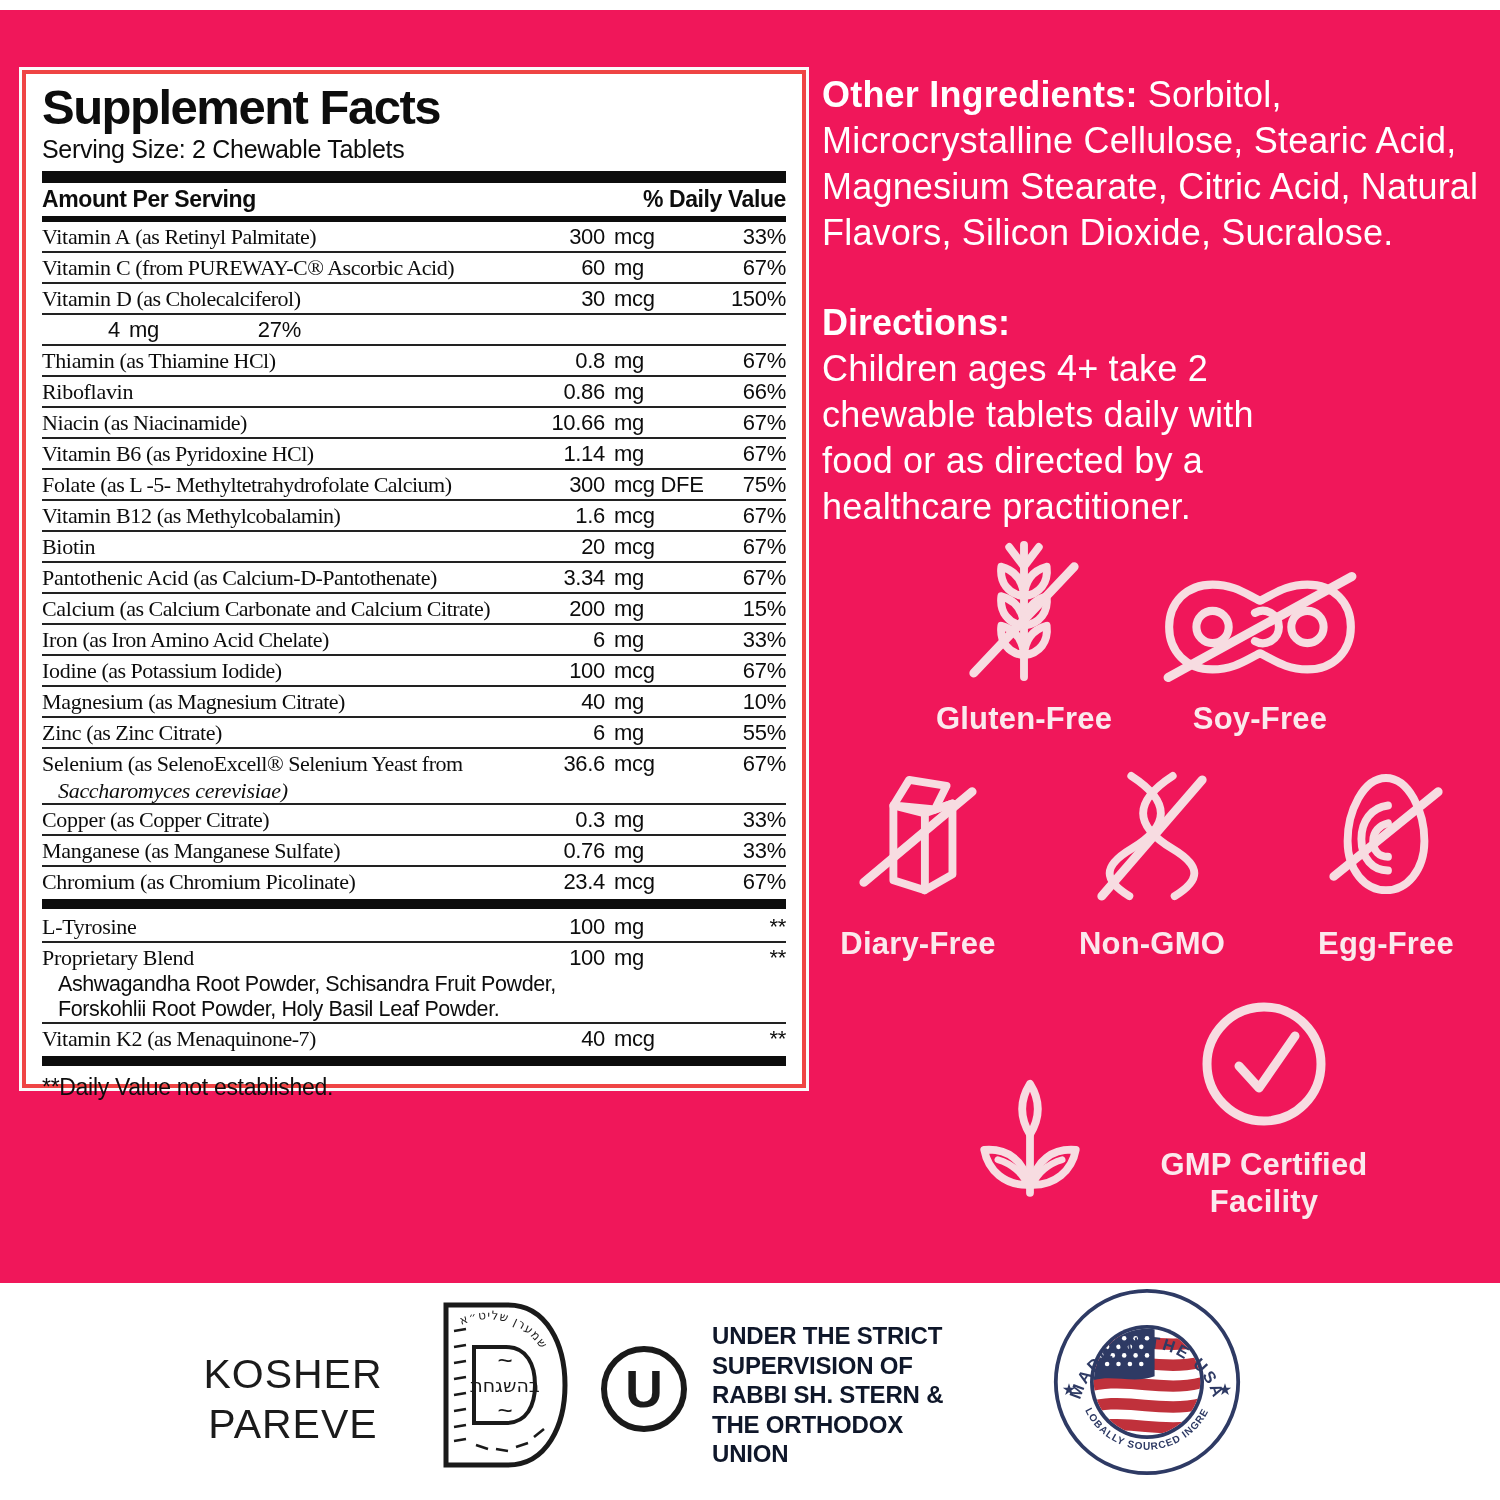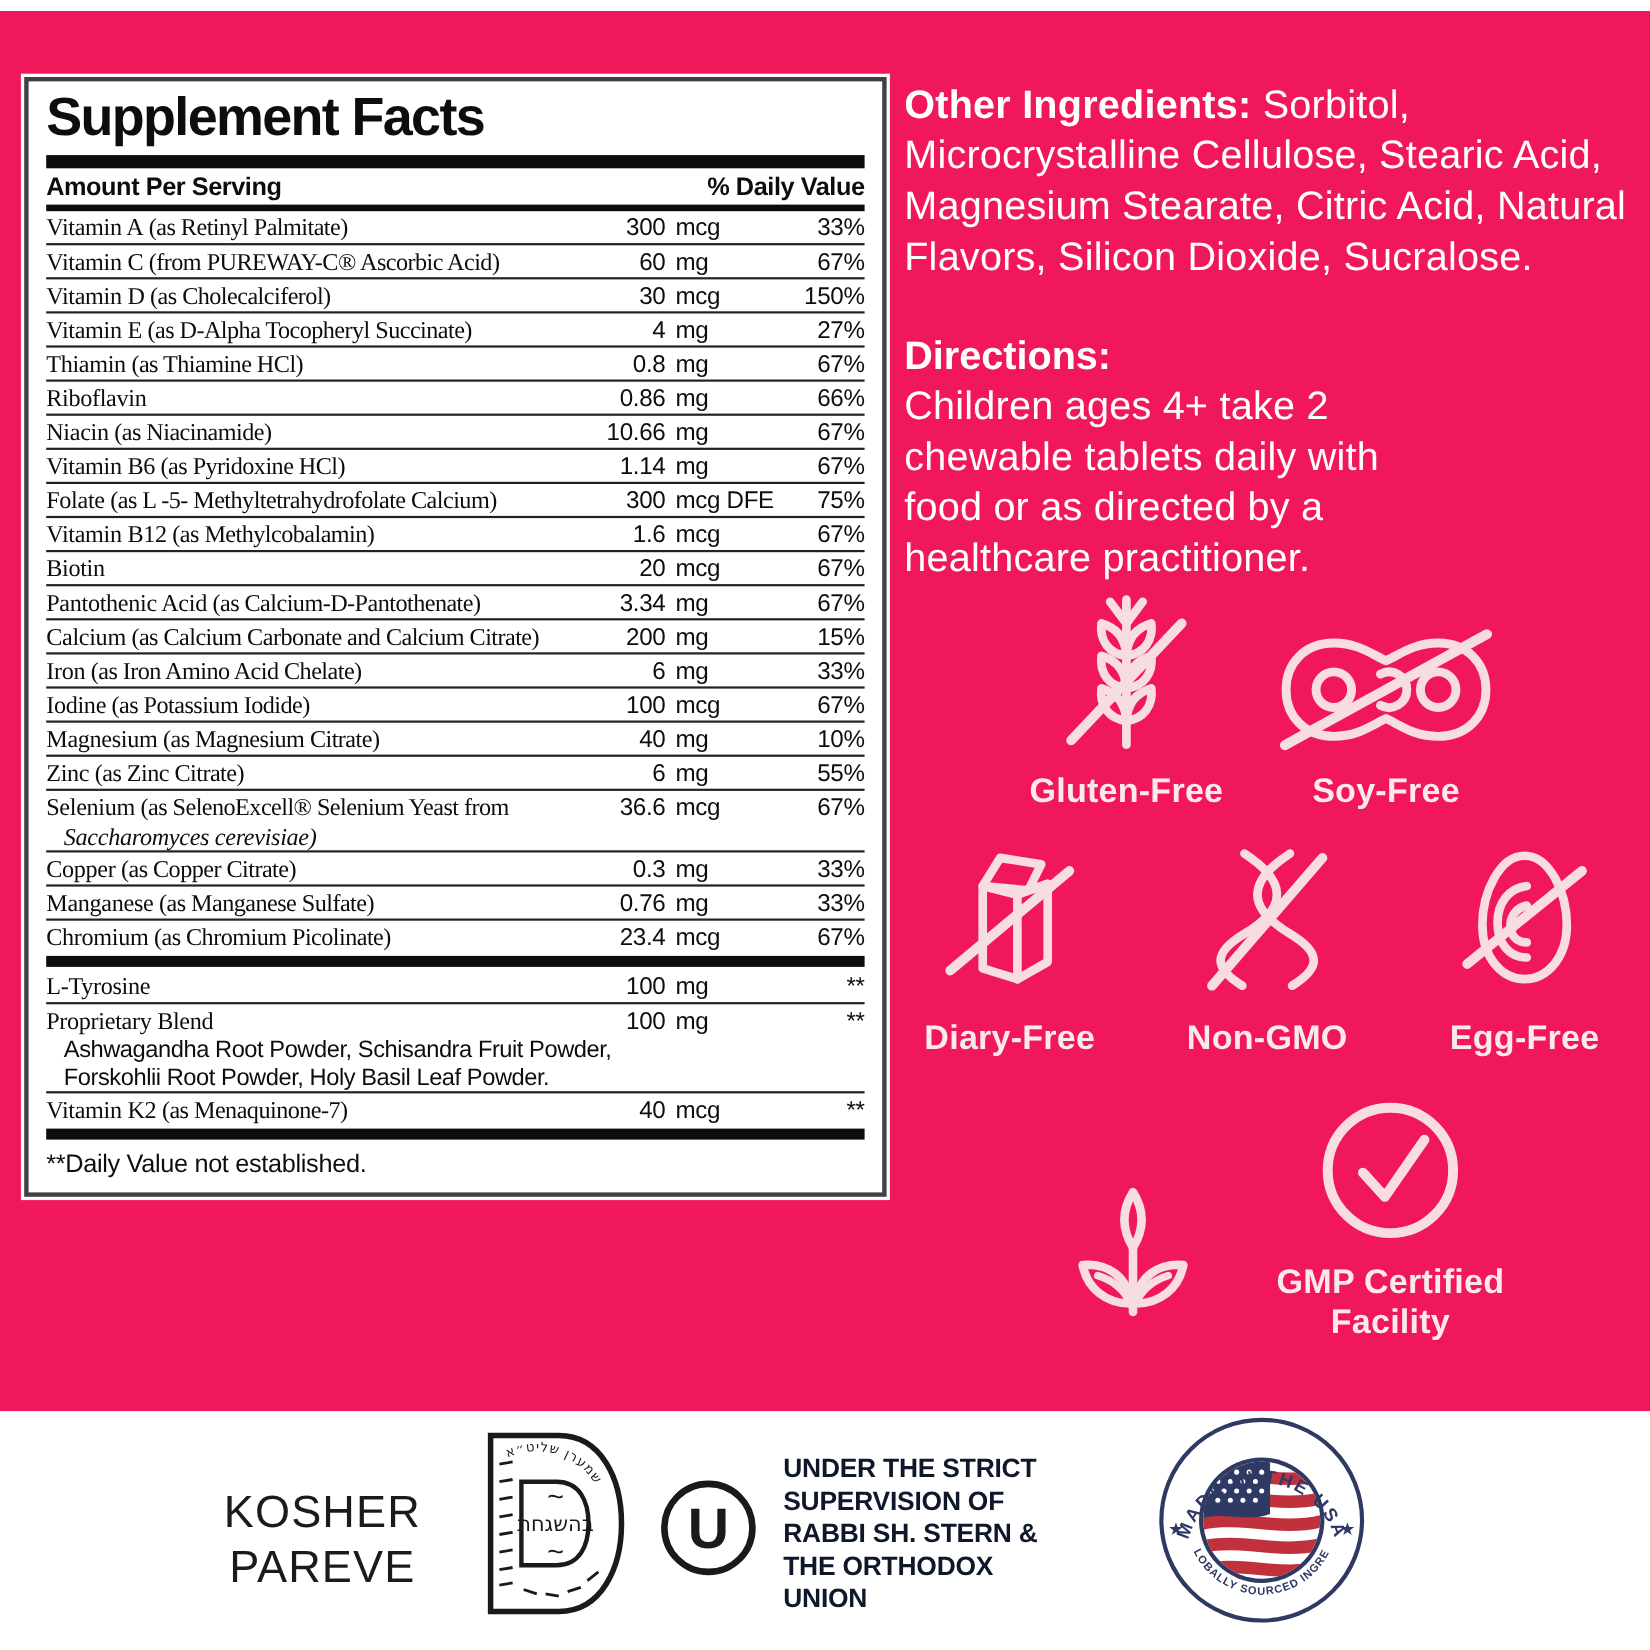--- a/index.html
+++ b/index.html
@@ -2,21 +2,21 @@
 <html><head>
 <meta charset="utf-8">
 <style>
   html,body{margin:0;padding:0;background:#ffffff;}
   .page{position:relative;width:1500px;height:1500px;background:#ffffff;overflow:hidden;
         font-family:"Liberation Sans", sans-serif;}
   .pink-bg{position:absolute;left:0;top:10px;width:1500px;height:1273px;background:#F0175A;}
 
   
   .facts-box{position:absolute;left:22px;top:70px;width:784px;height:1018px;box-sizing:border-box;
-             background:#ffffff;border:4px solid #404040;box-shadow:0 0 0 3px #fbfbfb;
+             background:#ffffff;border:4px solid #ef4444;box-shadow:0 0 0 3px #fbfbfb;
              padding:6px 16px 0 16px;color:#0d0d0d;}
   .sf-title{font-size:49px;font-weight:bold;letter-spacing:-1.5px;line-height:54px;}
   .sf-serving{font-size:25px;line-height:30px;letter-spacing:-0.3px;}
   .bar13{height:12px;background:#0d0d0d;margin-top:7px;}
   .t-head{display:flex;justify-content:space-between;font-weight:bold;font-size:23px;line-height:33px;letter-spacing:-0.4px;}
   .bar6{height:6px;background:#0d0d0d;}
   .t-row{display:flex;align-items:flex-start;font-size:22px;line-height:29px;letter-spacing:-0.3px;}
   .t-rows .t-row:not(:first-child){border-top:2px solid #222;}
   .t-name{flex:1;padding-right:4px;font-family:Liberation Serif, serif;}
   .t-note{letter-spacing:-0.5px;}
@@ -60,20 +60,21 @@
   .icon-stroke{stroke:#F7DCE1;fill:none;stroke-width:8;stroke-linecap:round;stroke-linejoin:round;}
 </style>
 </head>
 <body>
 
 <div class="page">
   <div class="pink-bg"></div>
 
   <div class="facts-box">
     <div class="sf-title">Supplement Facts</div>
+    <div class="sf-serving">Serving Size: 2 Chewable Tablets</div>
     <div class="bar13"></div>
     <div class="t-head">
       <span>Amount Per Serving</span>
       <span>% Daily Value</span>
     </div>
     <div class="bar6"></div>
     <div class="t-rows">
         <div class="t-row">
           <div class="t-name"><span>Vitamin A</span><span class="t-note">&nbsp;(as Retinyl Palmitate)</span></div>
           <div class="t-amt">300</div>
@@ -86,21 +87,20 @@
           <div class="t-unit">mg</div>
           <div class="t-dv">67%</div>
         </div>
         <div class="t-row">
           <div class="t-name"><span>Vitamin D</span><span class="t-note">&nbsp;(as Cholecalciferol)</span></div>
           <div class="t-amt">30</div>
           <div class="t-unit">mcg</div>
           <div class="t-dv">150%</div>
         </div>
         <div class="t-row">
-          <div class="t-name"><span>Vitamin E</span><span class="t-note">&nbsp;(as D-Alpha Tocopheryl Succinate)</span></div>
           <div class="t-amt">4</div>
           <div class="t-unit">mg</div>
           <div class="t-dv">27%</div>
         </div>
         <div class="t-row">
           <div class="t-name"><span>Thiamin</span><span class="t-note">&nbsp;(as Thiamine HCl)</span></div>
           <div class="t-amt">0.8</div>
           <div class="t-unit">mg</div>
           <div class="t-dv">67%</div>
         </div>

